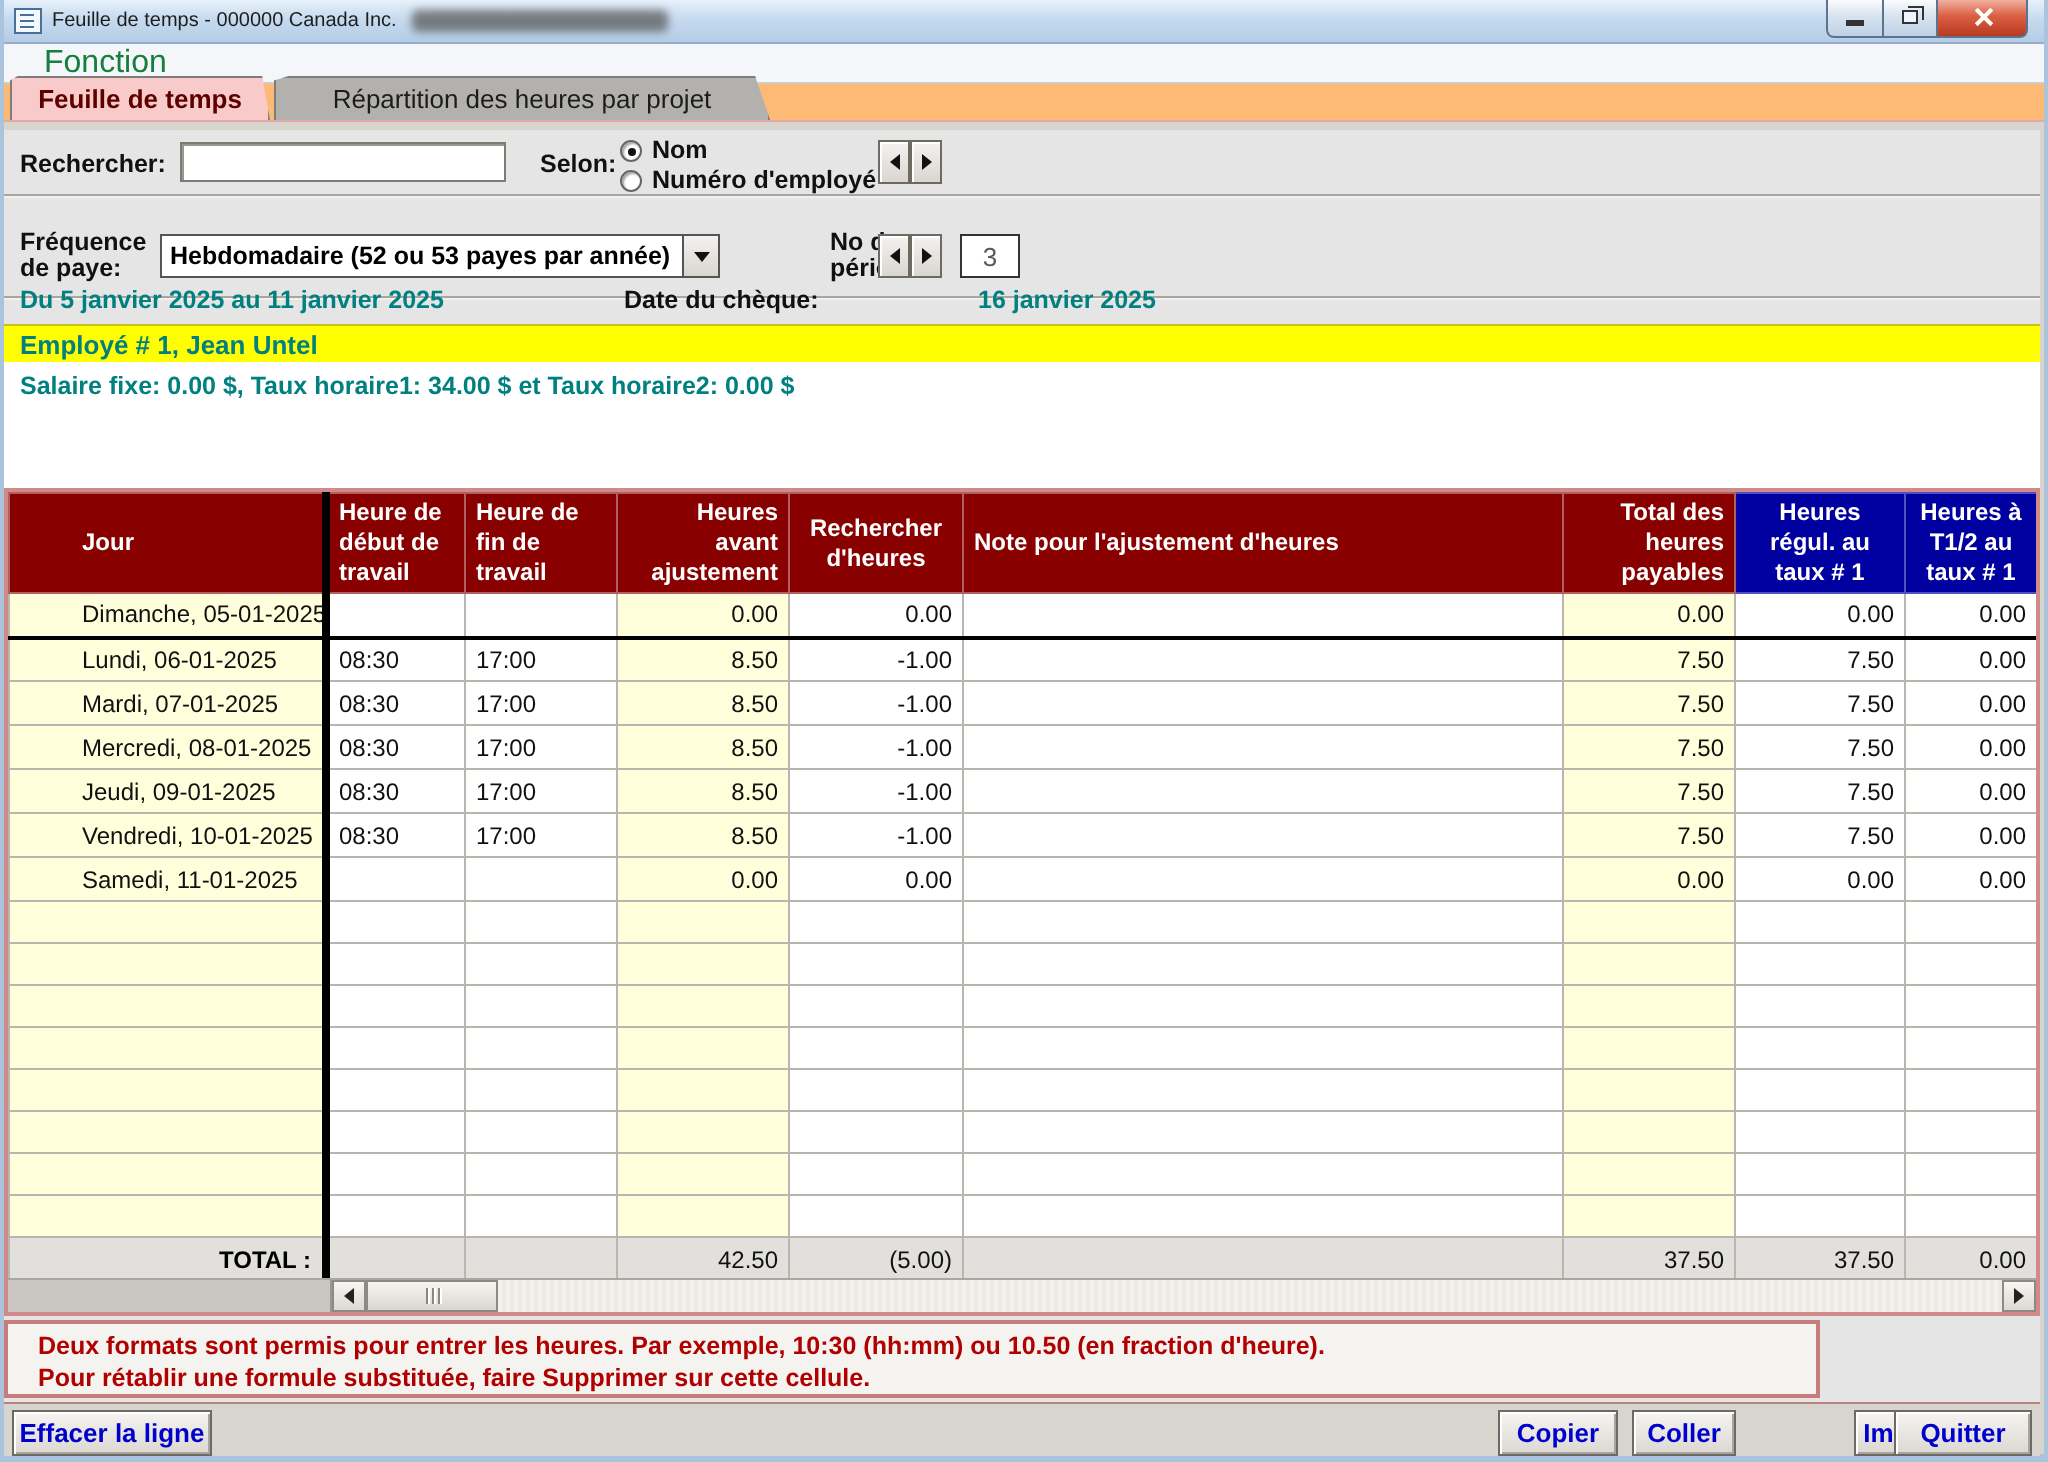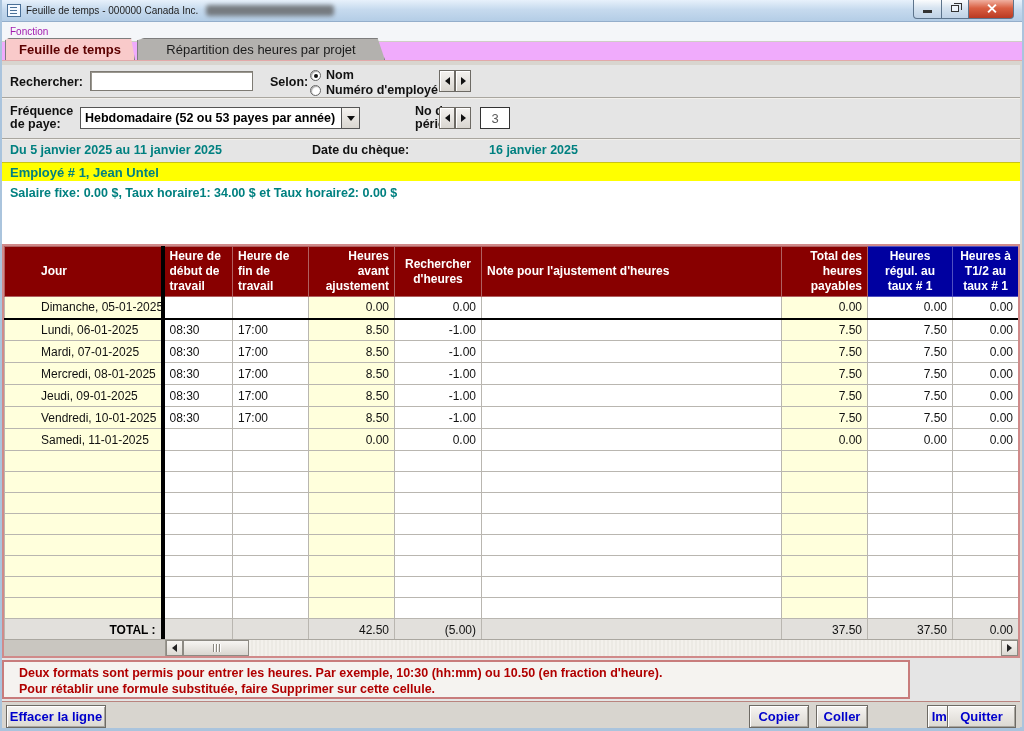--- a/index.html
+++ b/index.html
@@ -34,31 +34,31 @@
   .btn-close { width:45px; border-left:none; border-radius:0 0 4px 0; background:linear-gradient(#f0b0a0,#d95f42 45%,#b93a22); }
   .glyph-min { width:9px; height:3px; background:#333; margin-top:6px; }
   .glyph-restore { width:8px; height:7px; border:1px solid #333; background:#eef4fb; position:relative; }
   .glyph-restore::before { content:""; position:absolute; left:2px; top:-3px; width:7px; height:6px; border:1px solid #333; border-bottom:none; border-left:none; }
   .glyph-close { position:relative; width:11px; height:11px; }
   .glyph-close::before, .glyph-close::after { content:""; position:absolute; left:5px; top:0; width:2px; height:11px; background:#fff; }
   .glyph-close::before { transform:rotate(45deg); }
   .glyph-close::after { transform:rotate(-45deg); }
   
   .menubar { height:20px; background:#f4f6f9; border-bottom:1px solid #d0cdc6; display:flex; align-items:center; }
-  .menu-item { padding:0 8px; font-size:10px; color:#a21caf; }
-  
-  .tabstrip { height:19px; background:#f0abfc; position:relative; display:flex; align-items:flex-end; padding-left:3px; border-bottom:1px solid #e2a9a9; }
+  .menu-item { padding:0 20px; font-size:16px; color:#15803d; }
+  
+  .tabstrip { height:19px; background:#fdba74; position:relative; display:flex; align-items:flex-end; padding-left:3px; border-bottom:1px solid #e2a9a9; }
   .tab { height:22px; display:flex; align-items:center; justify-content:center; border:1px solid #7d7d7d; border-bottom:none; clip-path:polygon(0 100%, 0 10%, 3% 0, 97% 0, 100% 100%); }
   .tab-active { width:130px; background:#f9caca; color:#5c0000; font-weight:bold; font-size:13px; z-index:2; }
   .tab-inactive { width:248px; background:#b3b1ae; color:#1c1c1c; font-size:13px; margin-left:2px; }
   
   .content { position:absolute; left:0; top:65px; width:1018px; height:663px; background:#e5e5e5; }
   .hrow { position:absolute; left:0; width:1018px; border-bottom:1px solid #a9a69f; box-shadow:0 1px 0 #f2f0ec; }
   .row-search { top:0; height:33px; }
-  .row-freq { top:34px; height:40px; }
+  .row-freq { top:44px; height:40px; }
   .row-date { top:74px; height:23px; border-bottom:none; box-shadow:none; }
   .lbl { font-weight:bold; color:#111; font-size:12.5px; }
   .lbl-2l { white-space:pre-line; line-height:13px; }
   .teal { color:#008080; font-weight:bold; font-size:12.5px; }
   .inset-field { background:#fff; border:1px solid #7e7b74; box-shadow:inset 1px 1px 0 #9a978f; }
   .search-input { position:absolute; left:88px; top:6px; width:163px; height:20px; font-family:"Liberation Sans",sans-serif; font-size:12px; padding:0 3px; }
   .selon-lbl { position:absolute; left:268px; top:10px; }
   .radio-group { position:absolute; left:308px; top:3px; }
   .radio-line { display:flex; align-items:center; height:14px; margin-bottom:1px; }
   .radio-circle { width:11px; height:11px; border-radius:50%; background:#fff; border:1px solid #666; box-shadow:inset 1px 1px 1px #aaa; margin-right:5px; position:relative; }

